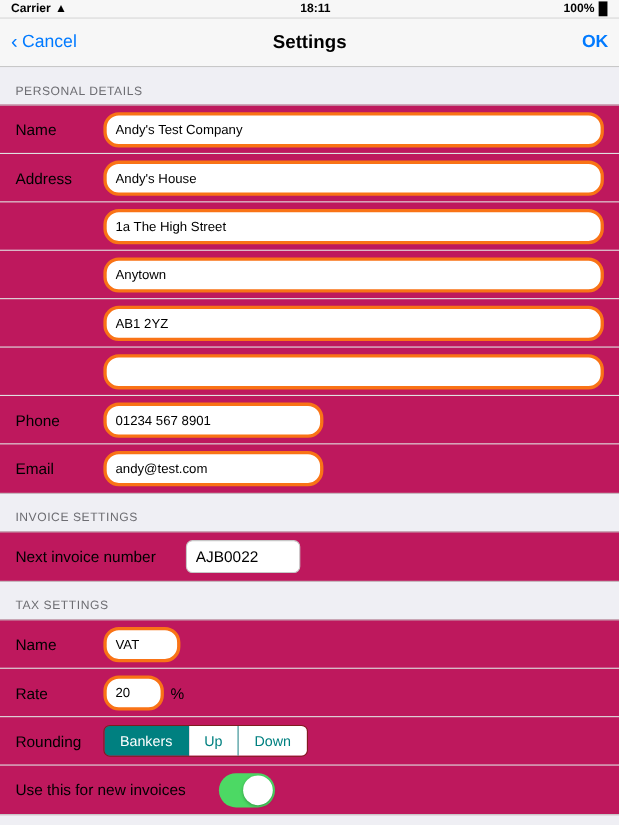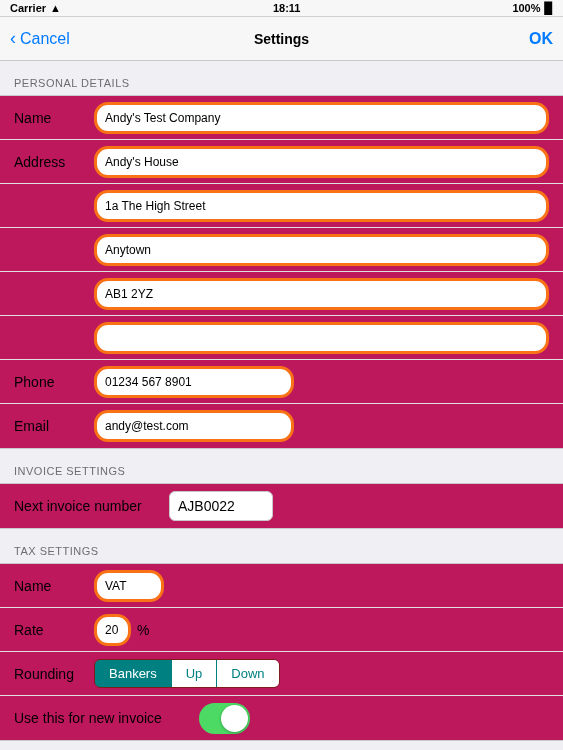--- a/index.html
+++ b/index.html
@@ -40,21 +40,21 @@
     .nav-cancel {
       color: #007aff;
       font-size: 16px;
       display: flex;
       align-items: center;
       gap: 2px;
       cursor: pointer;
       min-width: 70px;
     }
     .nav-title {
-      font-size: 14px;
+      font-size: 17px;
       font-weight: 600;
       color: #000;
       text-align: center;
       flex: 1;
     }
     .nav-ok {
       color: #007aff;
       font-size: 16px;
       font-weight: 600;
       cursor: pointer;
@@ -270,33 +270,33 @@
 
 <div class="form-group">
 
   <div class="form-row">
     <span class="form-label">Name</span>
     <input class="form-input" style="width: 70px; flex: 0 0 auto;" type="text" value="VAT">
   </div>
 
   <div class="form-row">
     <span class="form-label">Rate</span>
-    <input class="form-input" style="width: 37px; flex: 0 0 auto;" type="text" value="20">
+    <input class="form-input" style="width: 55px; flex: 0 0 auto;" type="text" value="20">
     <span class="rate-unit">%</span>
   </div>
 
   <div class="form-row">
     <span class="form-label">Rounding</span>
     <div class="segmented-control">
       <button class="seg-btn active">Bankers</button>
       <button class="seg-btn inactive">Up</button>
       <button class="seg-btn inactive">Down</button>
     </div>
   </div>
 
   <div class="form-row">
-    <span class="form-label" style="min-width:185px;">Use this for new invoice</span>
+    <span class="form-label" style="min-width:185px;">Use this for new invoices</span>
     <div class="toggle-switch">
       <div class="toggle-track"></div>
       <div class="toggle-thumb"></div>
     </div>
   </div>
 </div>
 
 </body></html>

